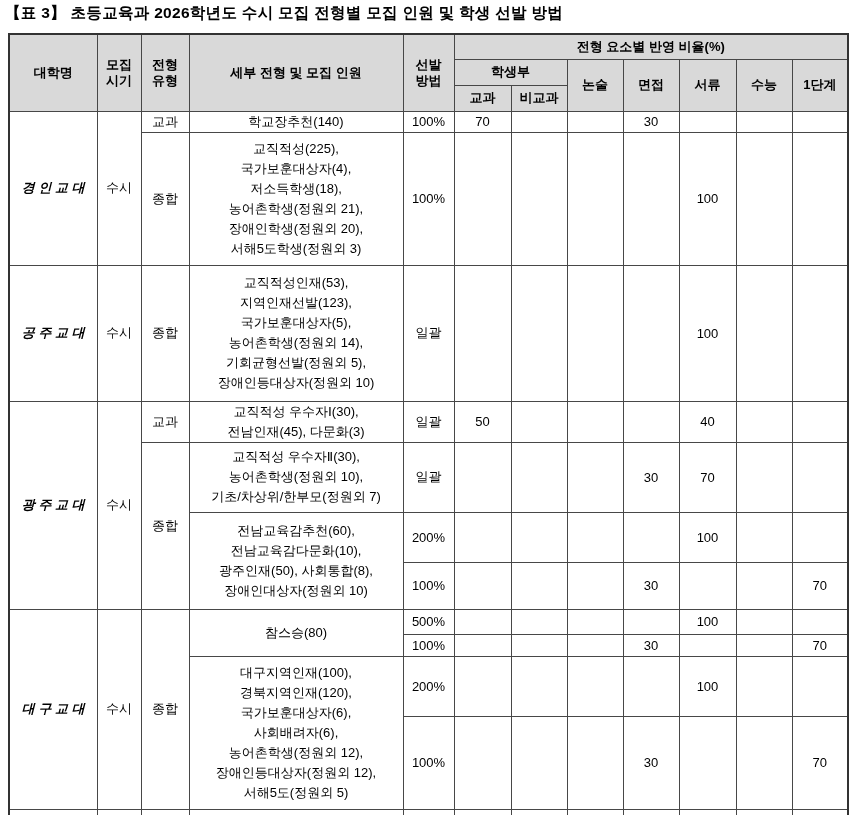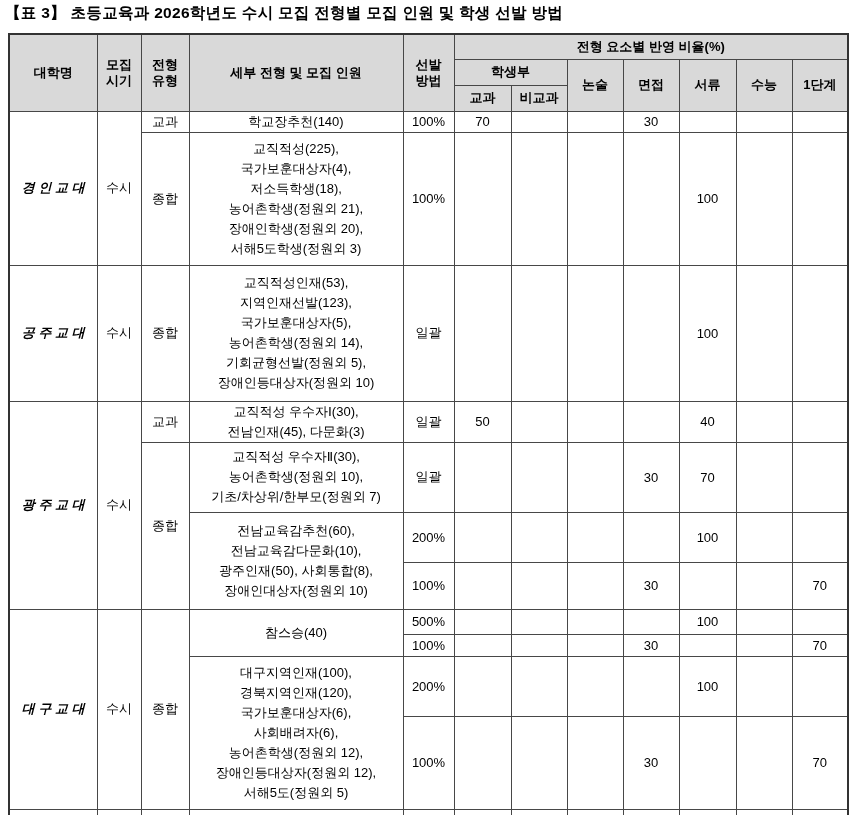--- a/index.html
+++ b/index.html
@@ -220,21 +220,21 @@
       <td>30</td>
       <td></td>
       <td></td>
       <td>70</td>
     </tr>
 
     <tr class="r8">
       <td rowspan="4" class="univ">대 구 교 대</td>
       <td rowspan="4">수시</td>
       <td rowspan="4">종합</td>
-      <td rowspan="2" class="detail">참스승(40)</td>
+      <td rowspan="2" class="detail">참스승(80)</td>
       <td>500%</td>
       <td></td>
       <td></td>
       <td></td>
       <td></td>
       <td>100</td>
       <td></td>
       <td></td>
     </tr>
 

